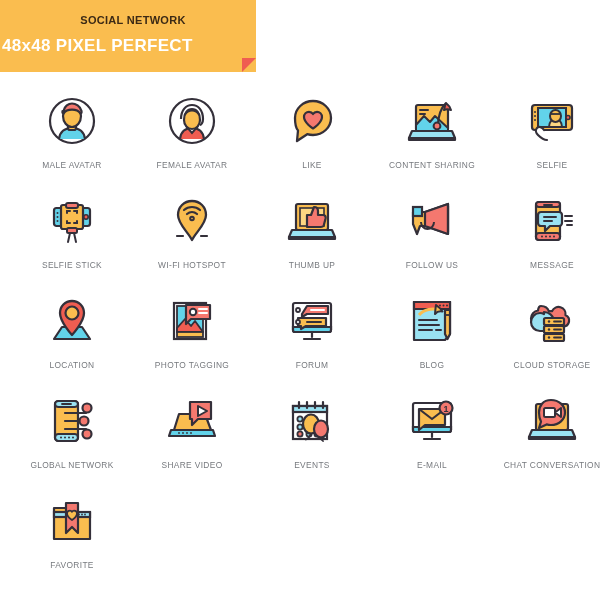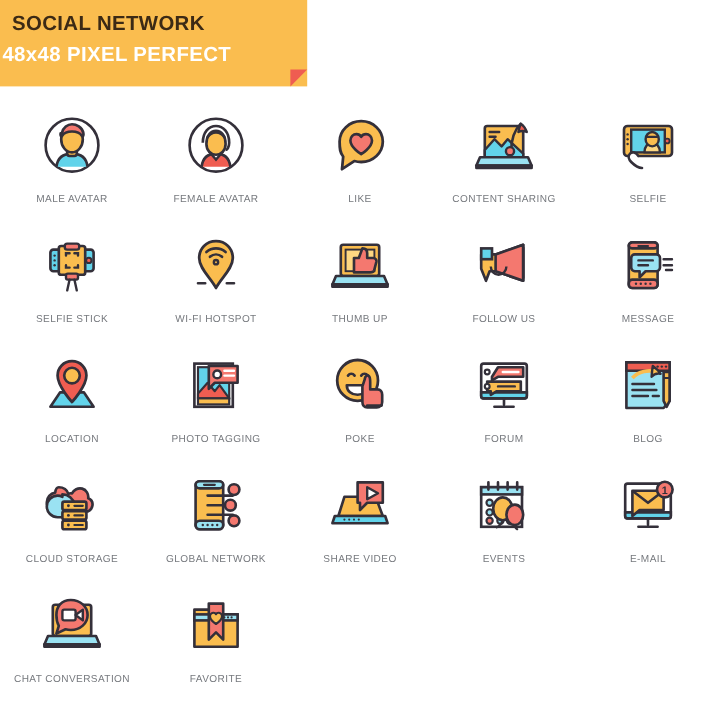--- a/index.html
+++ b/index.html
@@ -12,22 +12,22 @@
   }
   
   #banner{
     position:absolute;left:0;top:0;
     width:256px;height:72px;
     background:#fabd4f;
     box-sizing:border-box;
     padding-top:7px;
   }
   #banner .ln1{
-    text-align:left;
-    font-size:17px;font-weight:bold;
+    text-align:center;
+    font-size:11px;font-weight:bold;
     letter-spacing:.3px;
     color:#3c2a15;
     line-height:26px;
     margin-left:10px;
   }
   #banner .ln2{
     font-size:17px;font-weight:bold;
     letter-spacing:.3px;
     color:#ffffff;
     line-height:26px;
@@ -49,20 +49,21 @@
     grid-template-columns:repeat(5,120px);
     grid-auto-rows:100px;
     justify-content:center;
   }
   .cell{
     width:120px;height:100px;
     display:flex;flex-direction:column;
     align-items:center;
     justify-content:flex-start;
     box-sizing:border-box;
+    margin-left:12px;
   }
   .art{
     width:68px;height:66px;
     display:flex;align-items:center;justify-content:center;
   }
   .art svg{display:block;}
   .cap{
     margin-top:6px;
     font-size:8.4px;
     letter-spacing:.35px;
@@ -250,32 +251,20 @@
         <path d="M12 34l8-9 6 7 4-5 8 11H12z" fill="#ef5d51" stroke="#34303a" stroke-width="1.8" stroke-linejoin="round"></path>
         <rect x="12" y="38" width="26" height="5" fill="#fabd4f" stroke="#34303a" stroke-width="1.8"></rect>
         <path d="M21 11h24v14H26l-5 5z" fill="#f4786f" stroke="#34303a" stroke-width="2.2" stroke-linejoin="round"></path>
         <circle cx="28" cy="18" r="3.2" fill="#fff" stroke="#34303a" stroke-width="2"></circle>
         <path d="M34 15h8M34 19h8" stroke="#fff" stroke-width="2" stroke-linecap="round"></path>
       </svg>
     </div>
     <div class="cap">PHOTO TAGGING</div>
   </div>
 
-  <div class="cell">
-    <div class="art">
-      <svg width="54" height="54" viewBox="0 0 54 54">
-        <circle cx="25" cy="23" r="17" fill="#fabd4f" stroke="#34303a" stroke-width="2.3"></circle>
-        <path d="M17 19c1.5-2 4-2 5.5 0M28 19c1.5-2 4-2 5.5 0" fill="none" stroke="#34303a" stroke-width="2.2" stroke-linecap="round"></path>
-        <path d="M16 27h18c0 5-4 8-9 8s-9-3-9-8z" fill="#fff" stroke="#34303a" stroke-width="2.2" stroke-linejoin="round"></path>
-        <path d="M31 22c0-2.4 2-4 3.5-2.5 1 1 1 3 1 5v6h6c2.5 0 4 2 4 4.5v6c0 2.5-2 4.5-4.5 4.5H33c-2.5 0-4-2-4-4.5V28z" fill="#f4786f" stroke="#34303a" stroke-width="2.2" stroke-linejoin="round"></path>
-        <path d="M33 44h12" stroke="#34303a" stroke-width="2.2" stroke-linecap="round"></path>
-      </svg>
-    </div>
-    <div class="cap">POKE</div>
-  </div>
 
   <div class="cell">
     <div class="art">
       <svg width="54" height="54" viewBox="0 0 54 54">
         <rect x="8" y="9" width="38" height="29" rx="2" fill="#fff" stroke="#34303a" stroke-width="2.2"></rect>
         <path d="M8 33h38v3a2 2 0 0 1-2 2H10a2 2 0 0 1-2-2z" fill="#62d3ea" stroke="#34303a" stroke-width="2.2"></path>
         <path d="M27 38v5M19 45h16" stroke="#34303a" stroke-width="2.2" stroke-linecap="round"></path>
         <path d="M22 12h21v8H22l-5 3v-3z" fill="#f4786f" stroke="#34303a" stroke-width="2.2" stroke-linejoin="round"></path>
         <path d="M26 16h13" stroke="#fff" stroke-width="2" stroke-linecap="round"></path>
         <circle cx="13" cy="16" r="2" fill="#fff" stroke="#34303a" stroke-width="1.8"></circle>

